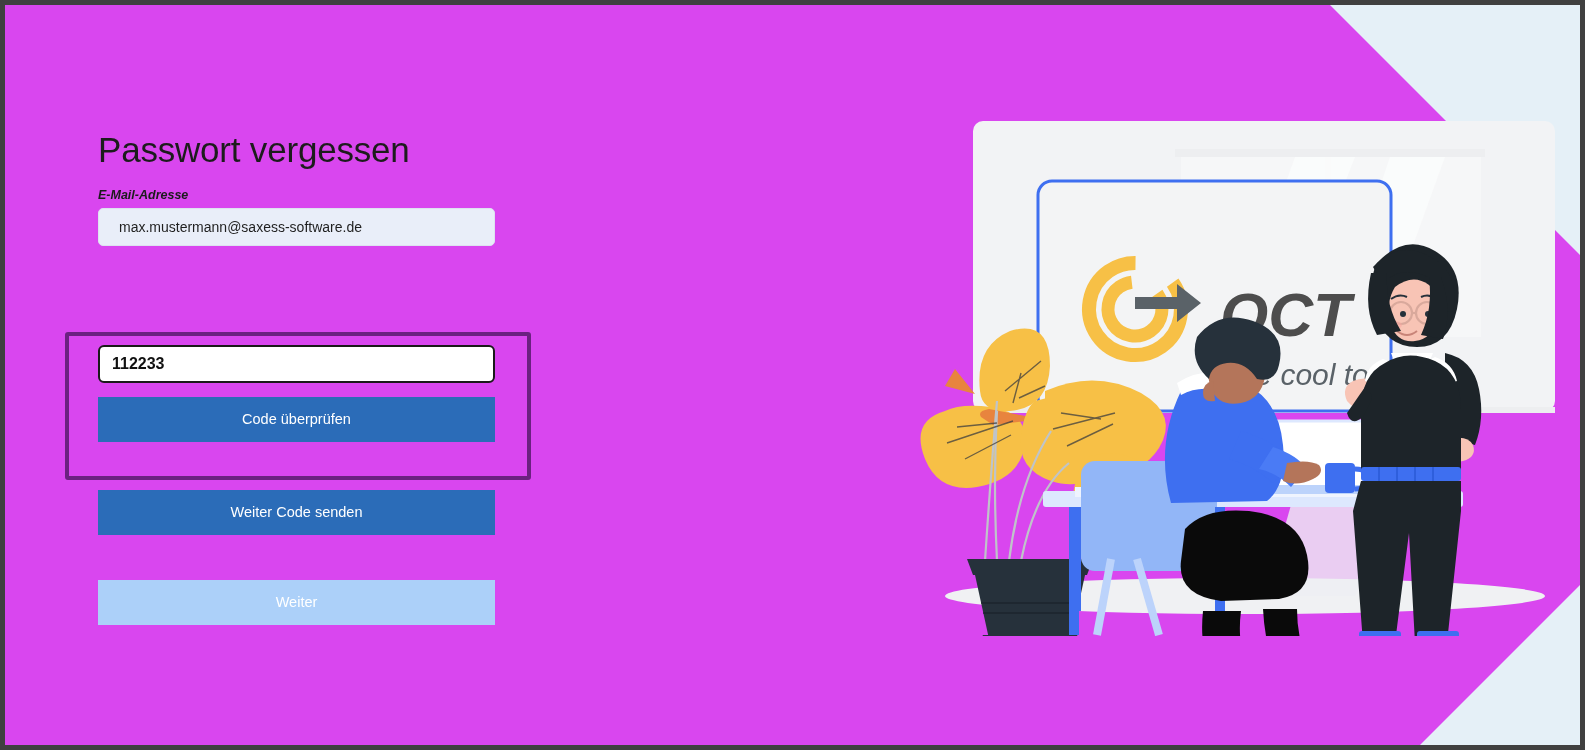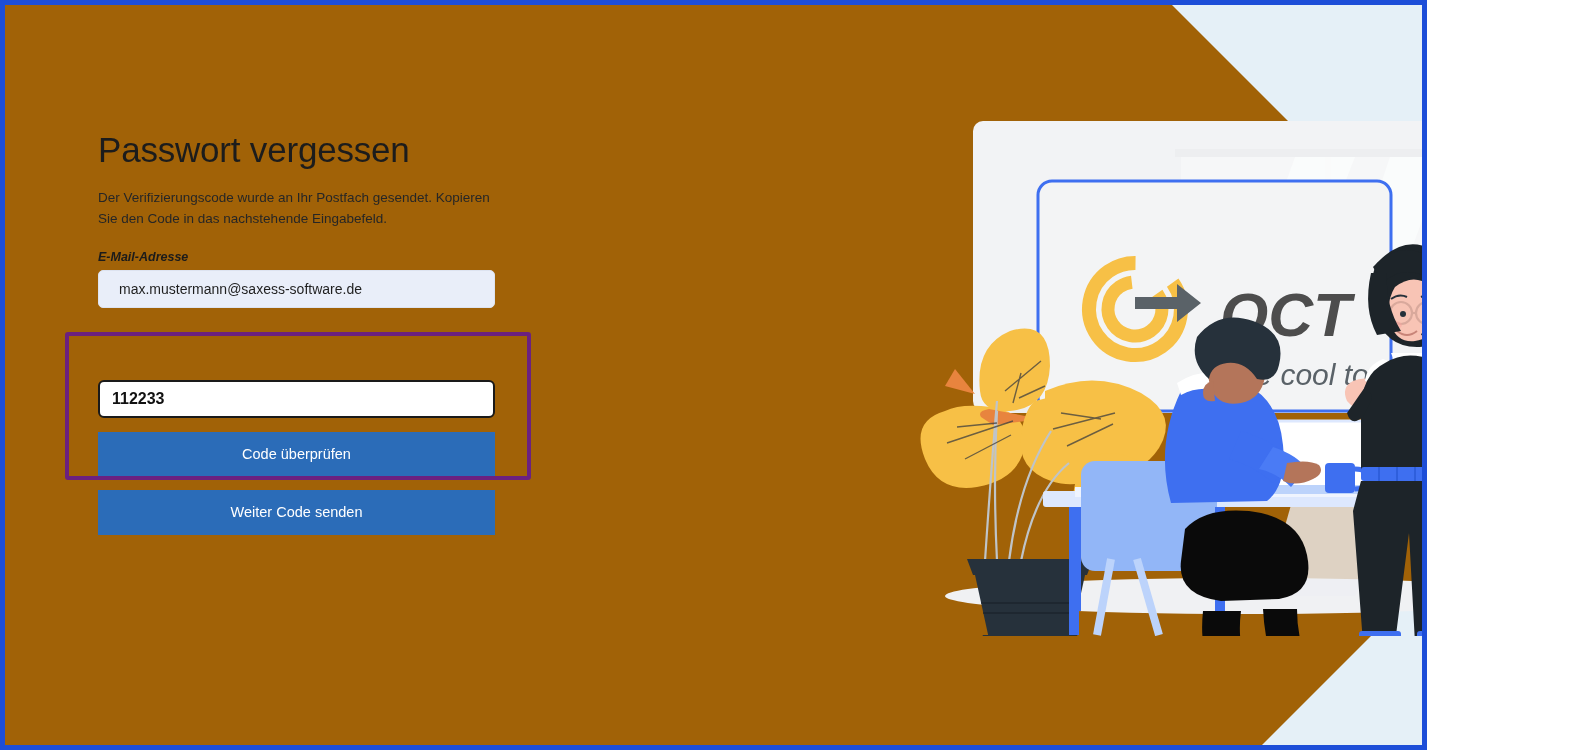--- a/index.html
+++ b/index.html
@@ -5,23 +5,23 @@
 <style>
   * { box-sizing: border-box; }
   html, body {
     margin: 0; padding: 0;
     width: 1585px; height: 750px;
     overflow: hidden;
     font-family: "Liberation Sans", sans-serif;
   }
   #app-window {
     position: relative;
-    width: 1427px; height: 750px;
-    background: #a16207;
-    border: 5px solid #1d4ed8;
+    width: 1585px; height: 750px;
+    background: #d946ef;
+    border: 5px solid #404040;
     overflow: hidden;
   }
   
   .corner-tr {
     position: absolute; top: 0; right: 0;
     width: 0; height: 0;
     border-top: 250px solid #E5F0F7;
     border-left: 250px solid transparent;
     pointer-events: none;
   }
@@ -98,21 +98,20 @@
     background: #FFFFFF;
     border: 2px solid #1A1A1A;
     border-radius: 6px;
     font-size: 16px;
     font-weight: bold;
     color: #111111;
     padding: 0 12px;
     font-family: "Liberation Sans", sans-serif;
     outline: none;
     margin-bottom: 14px;
-    margin-top: 35px;
   }
 
   .btn {
     display: block;
     width: 397px;
     height: 45px;
     border: none;
     border-radius: 0;
     font-size: 14.5px;
     font-family: "Liberation Sans", sans-serif;
@@ -140,31 +139,31 @@
 
 <div id="app-window">
 
   <div class="corner-tr"></div>
   <div class="corner-br"></div>
 
   <div id="form-panel">
 
     <h1 id="page-title">Passwort vergessen</h1>
 
-    <p id="intro-text">Der Verifizierungscode wurde an Ihr Postfach gesendet. Kopieren Sie den Code in das nachstehende Eingabefeld.</p>
 
     <label class="field-label">E-Mail-Adresse</label>
     <input id="email-field" type="text" readonly="" value="max.mustermann@saxess-software.de" style="">
 
     <div id="code-block">
       <input id="code-field" type="text" value="112233" style="">
       <button class="btn btn-primary">Code überprüfen</button>
     </div>
 
     <button id="btn-resend" class="btn btn-primary">Weiter Code senden</button>
+    <button id="btn-continue" class="btn btn-disabled">Weiter</button>
 
     <div id="highlight-box"></div>
   </div>
 
   <div id="illustration">
     <svg viewBox="0 0 680 545" width="680" height="545" xmlns="http://www.w3.org/2000/svg">
 
       <rect x="88" y="30" width="360" height="290" rx="10" fill="#F2F3F5"></rect>
       <rect x="420" y="30" width="250" height="290" rx="10" fill="#F2F3F5"></rect>
 

